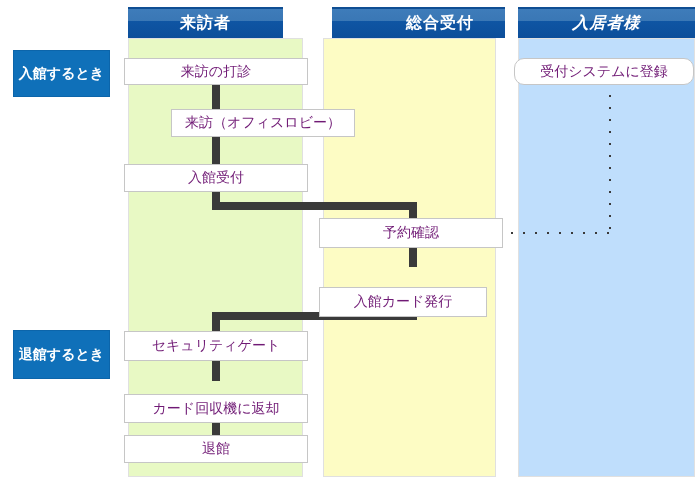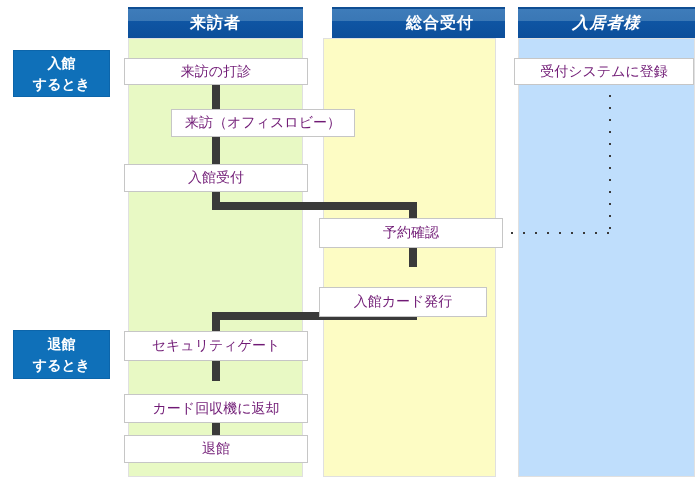--- a/index.html
+++ b/index.html
@@ -11,44 +11,44 @@
   .lane.visitor{left:128px;width:175px;background:#e8f9c4;}
   .lane.reception{left:323px;width:173px;background:#fdfcc4;}
   .lane.resident{left:518px;width:177px;background:#bfdefc;}
 
   
   .lane-header{position:absolute;top:7px;height:31px;box-sizing:border-box;
     border-top:2px solid #0f4e93;
     background:linear-gradient(180deg,#3e7cba 0%,#3a77b5 42%,#0f55a3 42%,#0c4e9a 100%);
     color:#ffffff;font-size:16px;font-weight:bold;letter-spacing:1px;
     display:flex;align-items:center;justify-content:center;}
-  .lane-header.visitor{left:128px;width:175px;}
+  .lane-header.visitor{left:128px;width:155px;}
   .lane-header.reception{left:332px;width:173px;padding-left:43px;}
   .lane-header.resident{left:518px;width:177px;font-style:italic;}
 
   
   .row-label{position:absolute;left:13px;width:97px;background:#0f70b9;border:1px solid #0c65aa;
     box-sizing:border-box;color:#ffffff;font-size:14px;font-weight:bold;line-height:21px;
-    display:flex;flex-direction:column;align-items:center;justify-content:center;text-align:center;}
+    display:flex;flex-direction:row;align-items:center;justify-content:center;text-align:center;}
   .row-label.entering{top:50px;height:47px;}
   .row-label.leaving{top:330px;height:49px;}
 
   
   .step{position:absolute;background:#ffffff;border:1px solid #c6c6c6;box-sizing:border-box;
     color:#701a75;font-size:14px;display:flex;align-items:center;justify-content:center;
     white-space:nowrap;}
   .step.s1{left:124px;top:58px;width:184px;height:27px;}
   .step.s2{left:124px;top:109px;width:184px;height:28px;margin-left:47px;}
   .step.s3{left:124px;top:164px;width:184px;height:28px;}
   .step.s4{left:319px;top:218px;width:184px;height:30px;}
   .step.s5{left:319px;top:267px;width:168px;height:30px;margin-top:20px;}
   .step.s6{left:124px;top:331px;width:184px;height:30px;}
   .step.s7{left:124px;top:381px;width:184px;height:29px;margin-top:13px;}
   .step.s8{left:124px;top:435px;width:184px;height:28px;}
-  .step.s9{left:514px;top:58px;width:180px;height:27px;}
+  .step.s9{left:514px;top:58px;width:180px;height:27px;border-radius:10px;}
 
   
   .conn{position:absolute;background:#3a3a3a;}
   .conn.v1{left:212px;top:85px;width:8px;height:24px;}
   .conn.v2{left:212px;top:137px;width:8px;height:27px;}
   .conn.v3{left:212px;top:192px;width:8px;height:18px;}
   .conn.h1{left:212px;top:202px;width:205px;height:8px;}
   .conn.v4{left:409px;top:210px;width:8px;height:8px;}
   .conn.v5{left:409px;top:248px;width:8px;height:19px;}
   .conn.v6{left:409px;top:297px;width:8px;height:15px;}

